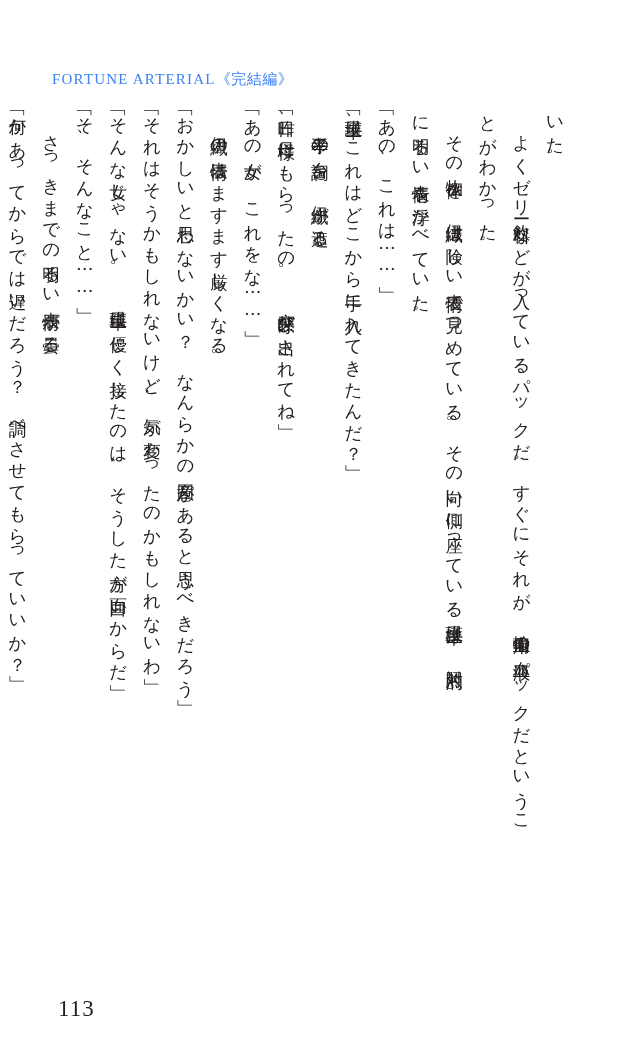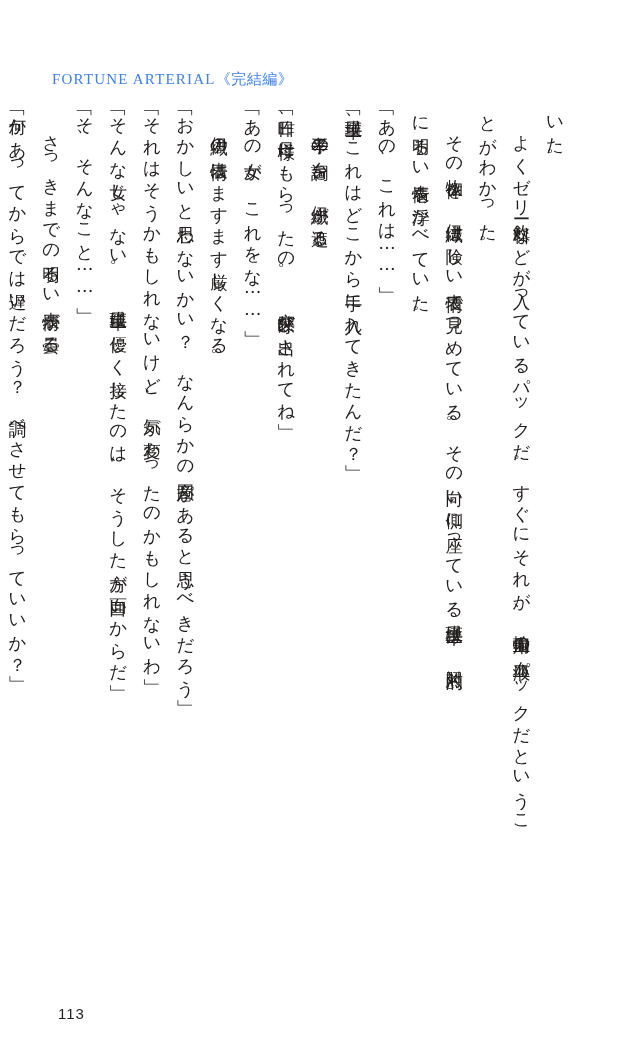--- a/index.html
+++ b/index.html
@@ -53,23 +53,23 @@
   }
   .body-text p {
     margin: 0;
     padding: 0;
     text-indent: 0;
   }
   .page-number {
     position: absolute;
     left: 58px;
     bottom: 28px;
-    font-size: 15px;
+    font-size: 23px;
     color: #231f20;
-    font-family: Liberation Sans, sans-serif;
+    font-family: Liberation Serif, serif;
     letter-spacing: 1px;
   }
 </style>
 </head>
 <body>
 
 <div class="page">
 
   <div class="header">
     <span class="brand">FORTUNE ARTERIAL</span><span class="sub">《完結編》</span>

